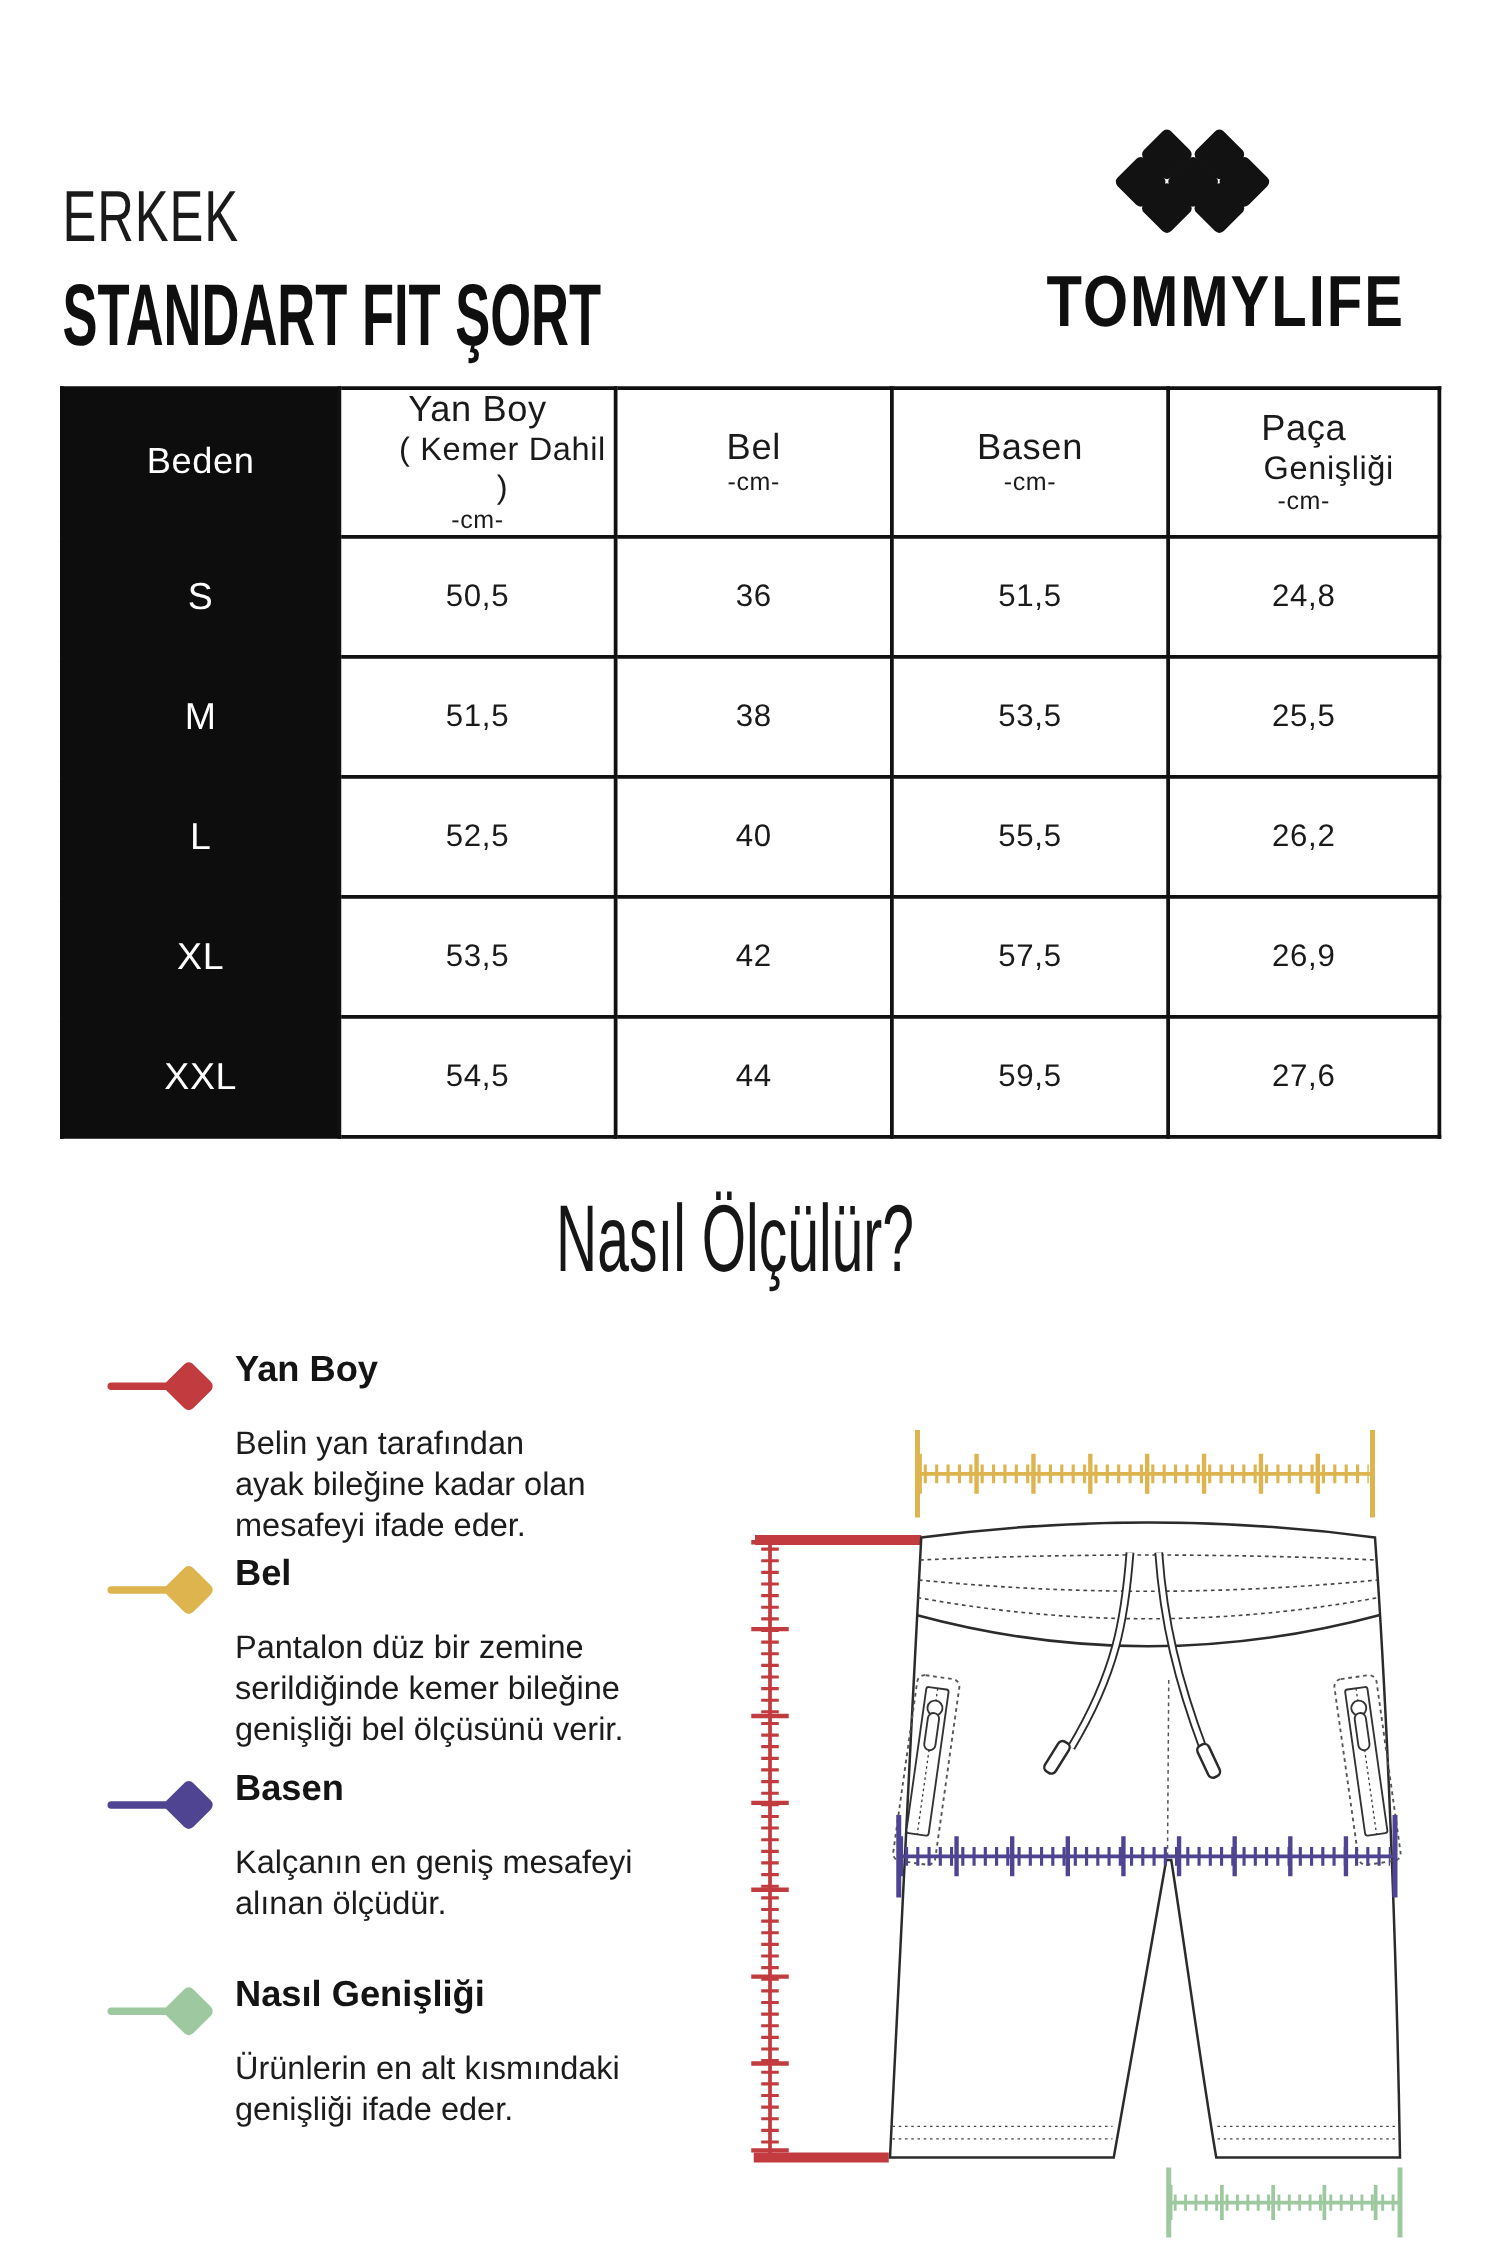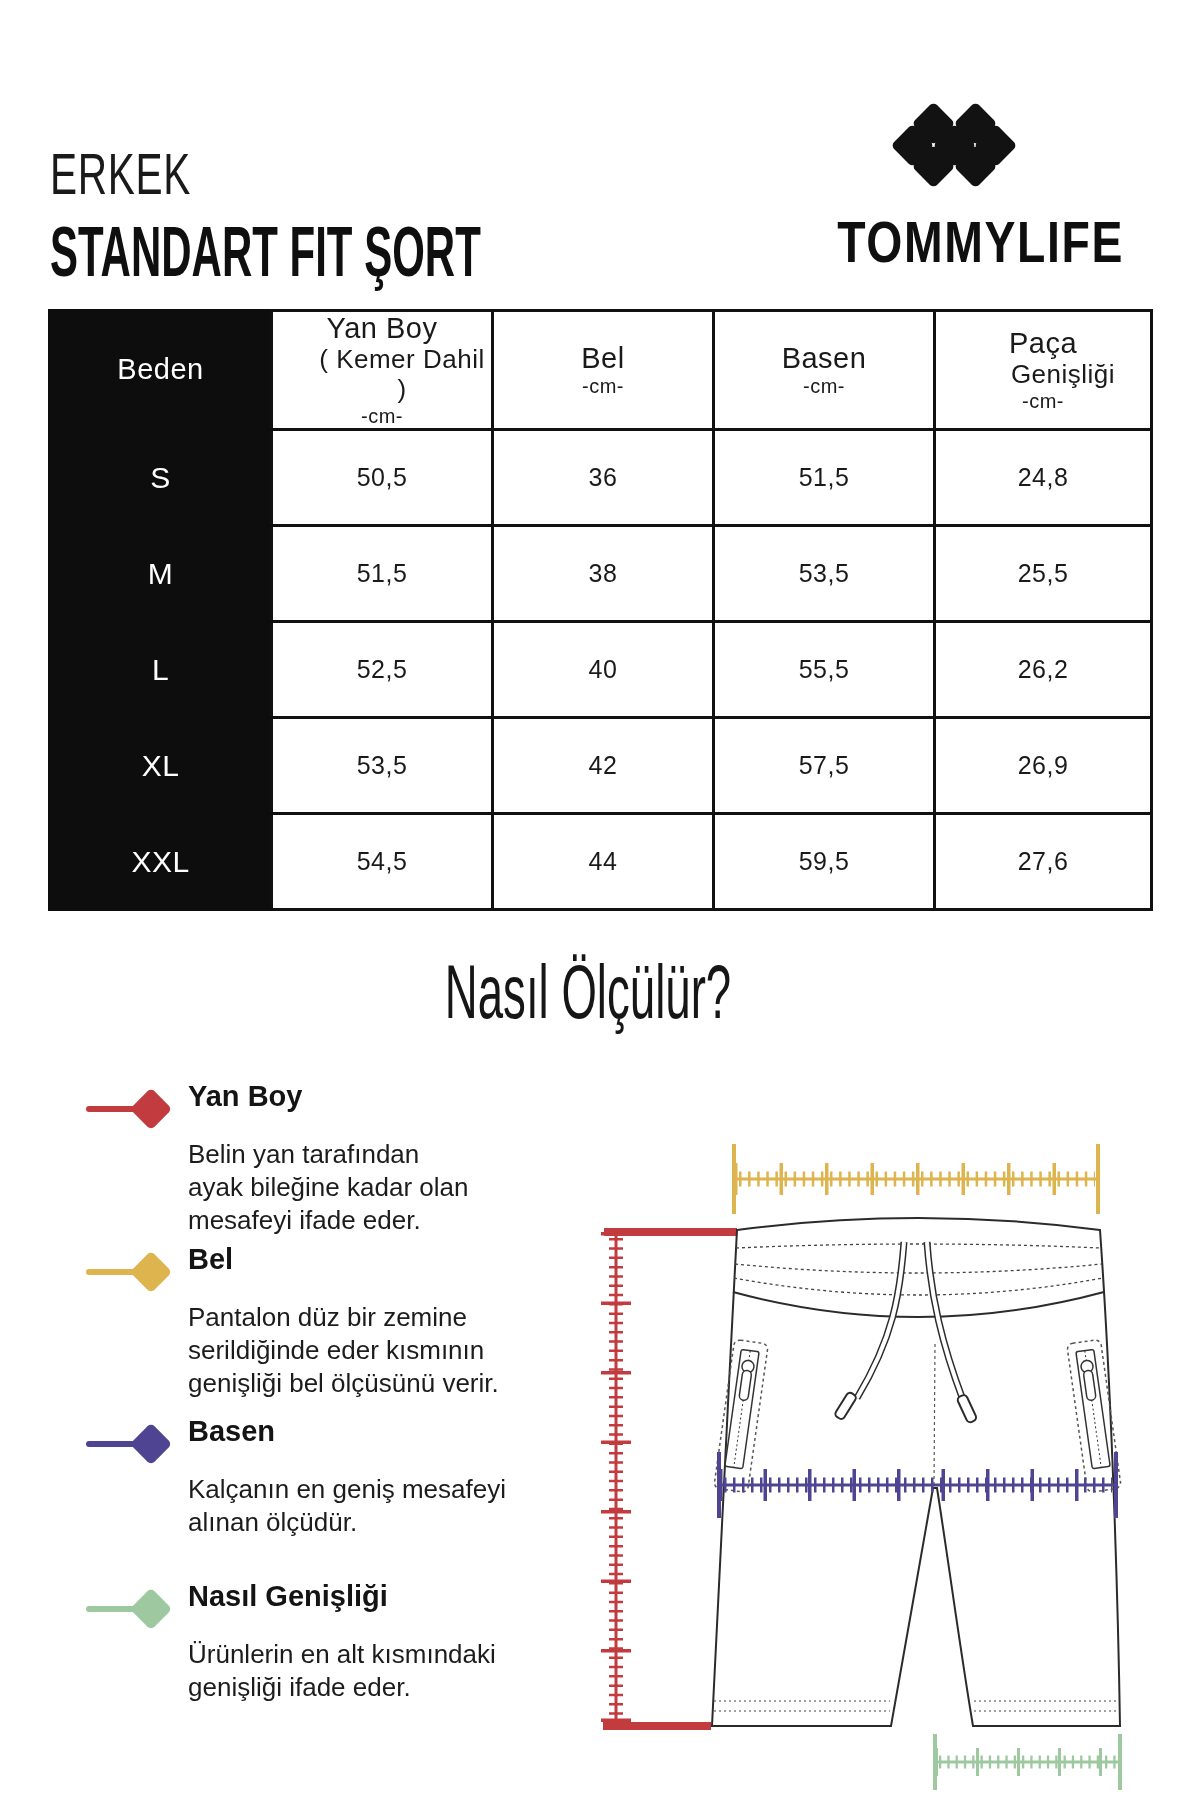--- a/index.html
+++ b/index.html
@@ -176,21 +176,21 @@
 </div>
 
 <div class="legend-item" style="top:1243px;">
   <div class="marker">
     <div class="mline c-gold"></div>
     <div class="mdmd c-gold"></div>
   </div>
   <div class="ltitle">Bel</div>
   <div class="ldesc">
     <span>Pantalon düz bir zemine</span>
-    <span>serildiğinde eder kısmının</span>
+    <span>serildiğinde kemer bileğine</span>
     <span>genişliği bel ölçüsünü verir.</span>
   </div>
 </div>
 
 <div class="legend-item" style="top:1415px;">
   <div class="marker">
     <div class="mline c-purple"></div>
     <div class="mdmd c-purple"></div>
   </div>
   <div class="ltitle">Basen</div>

